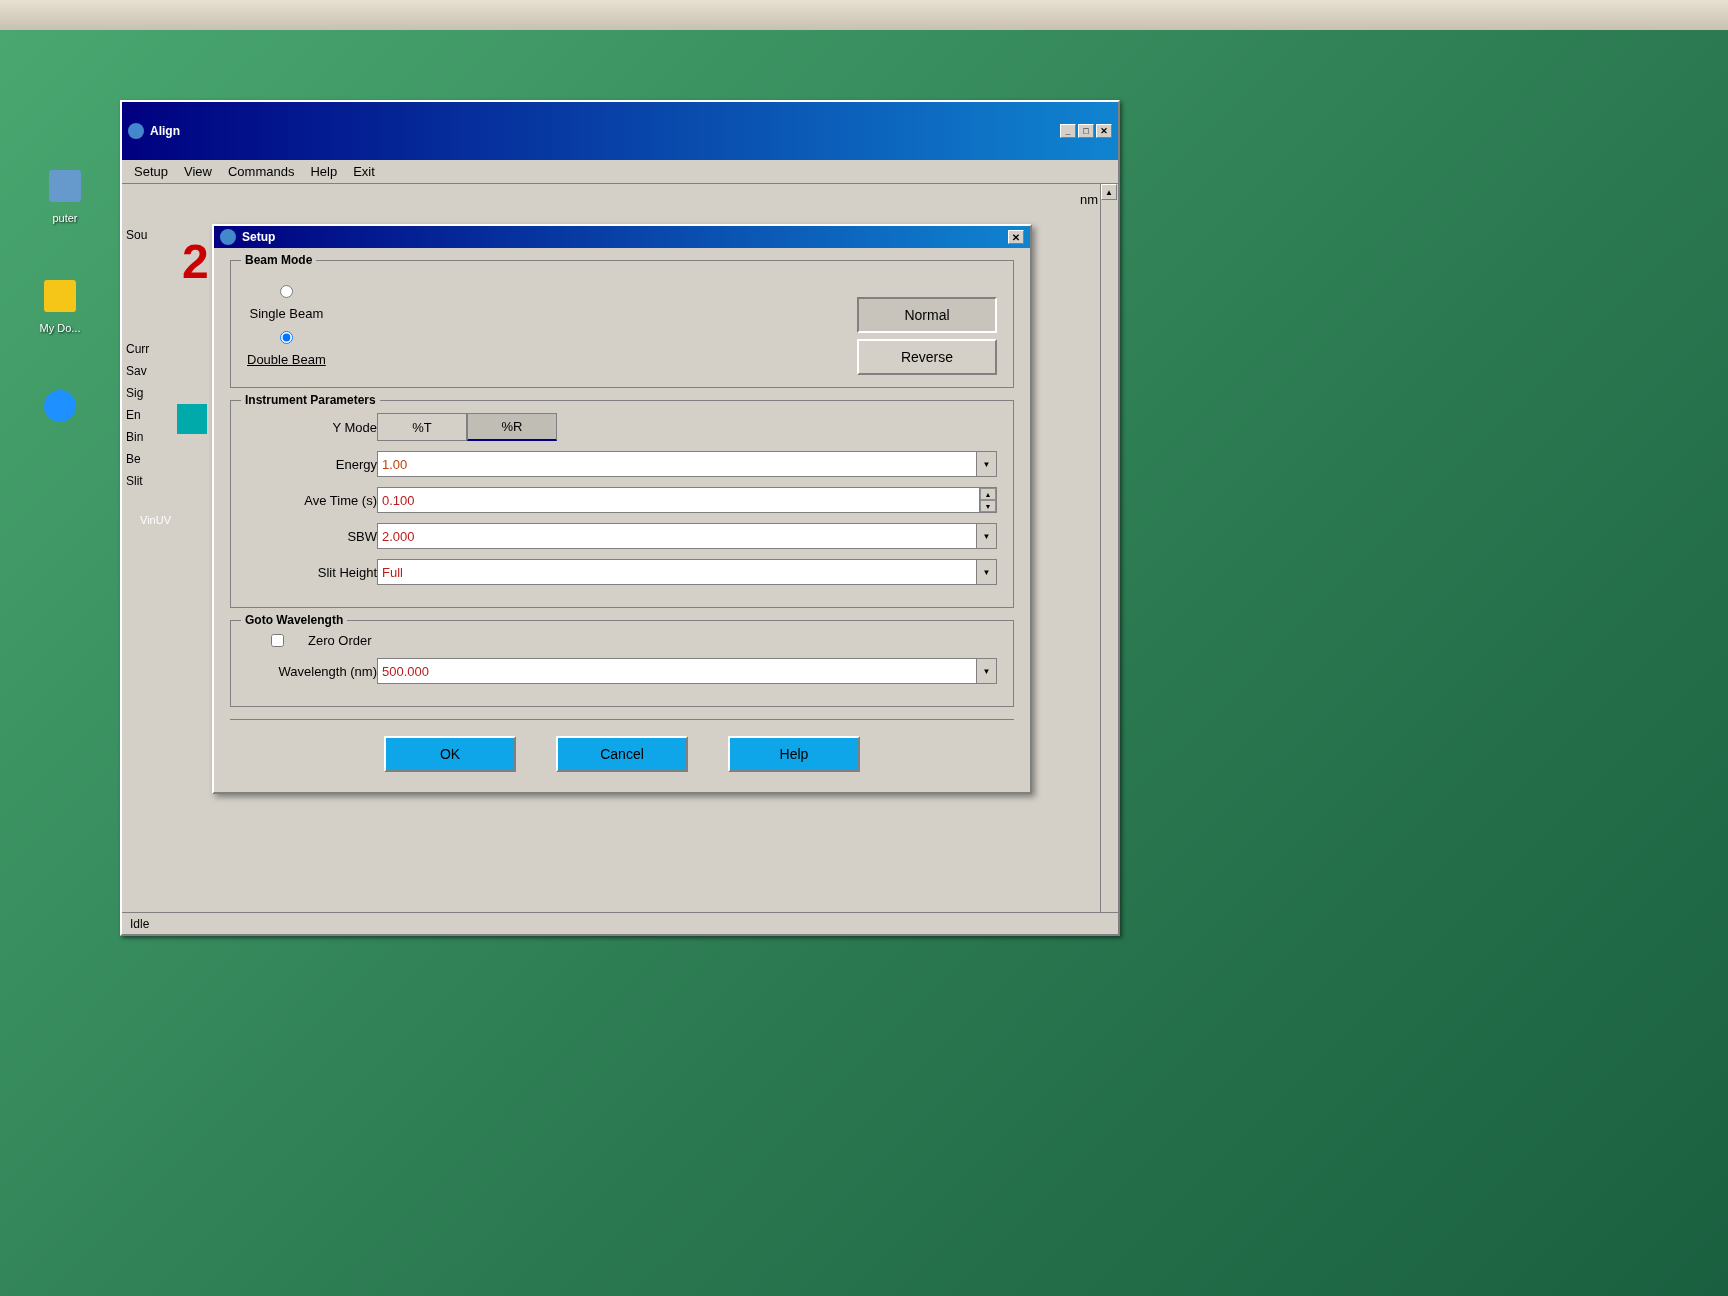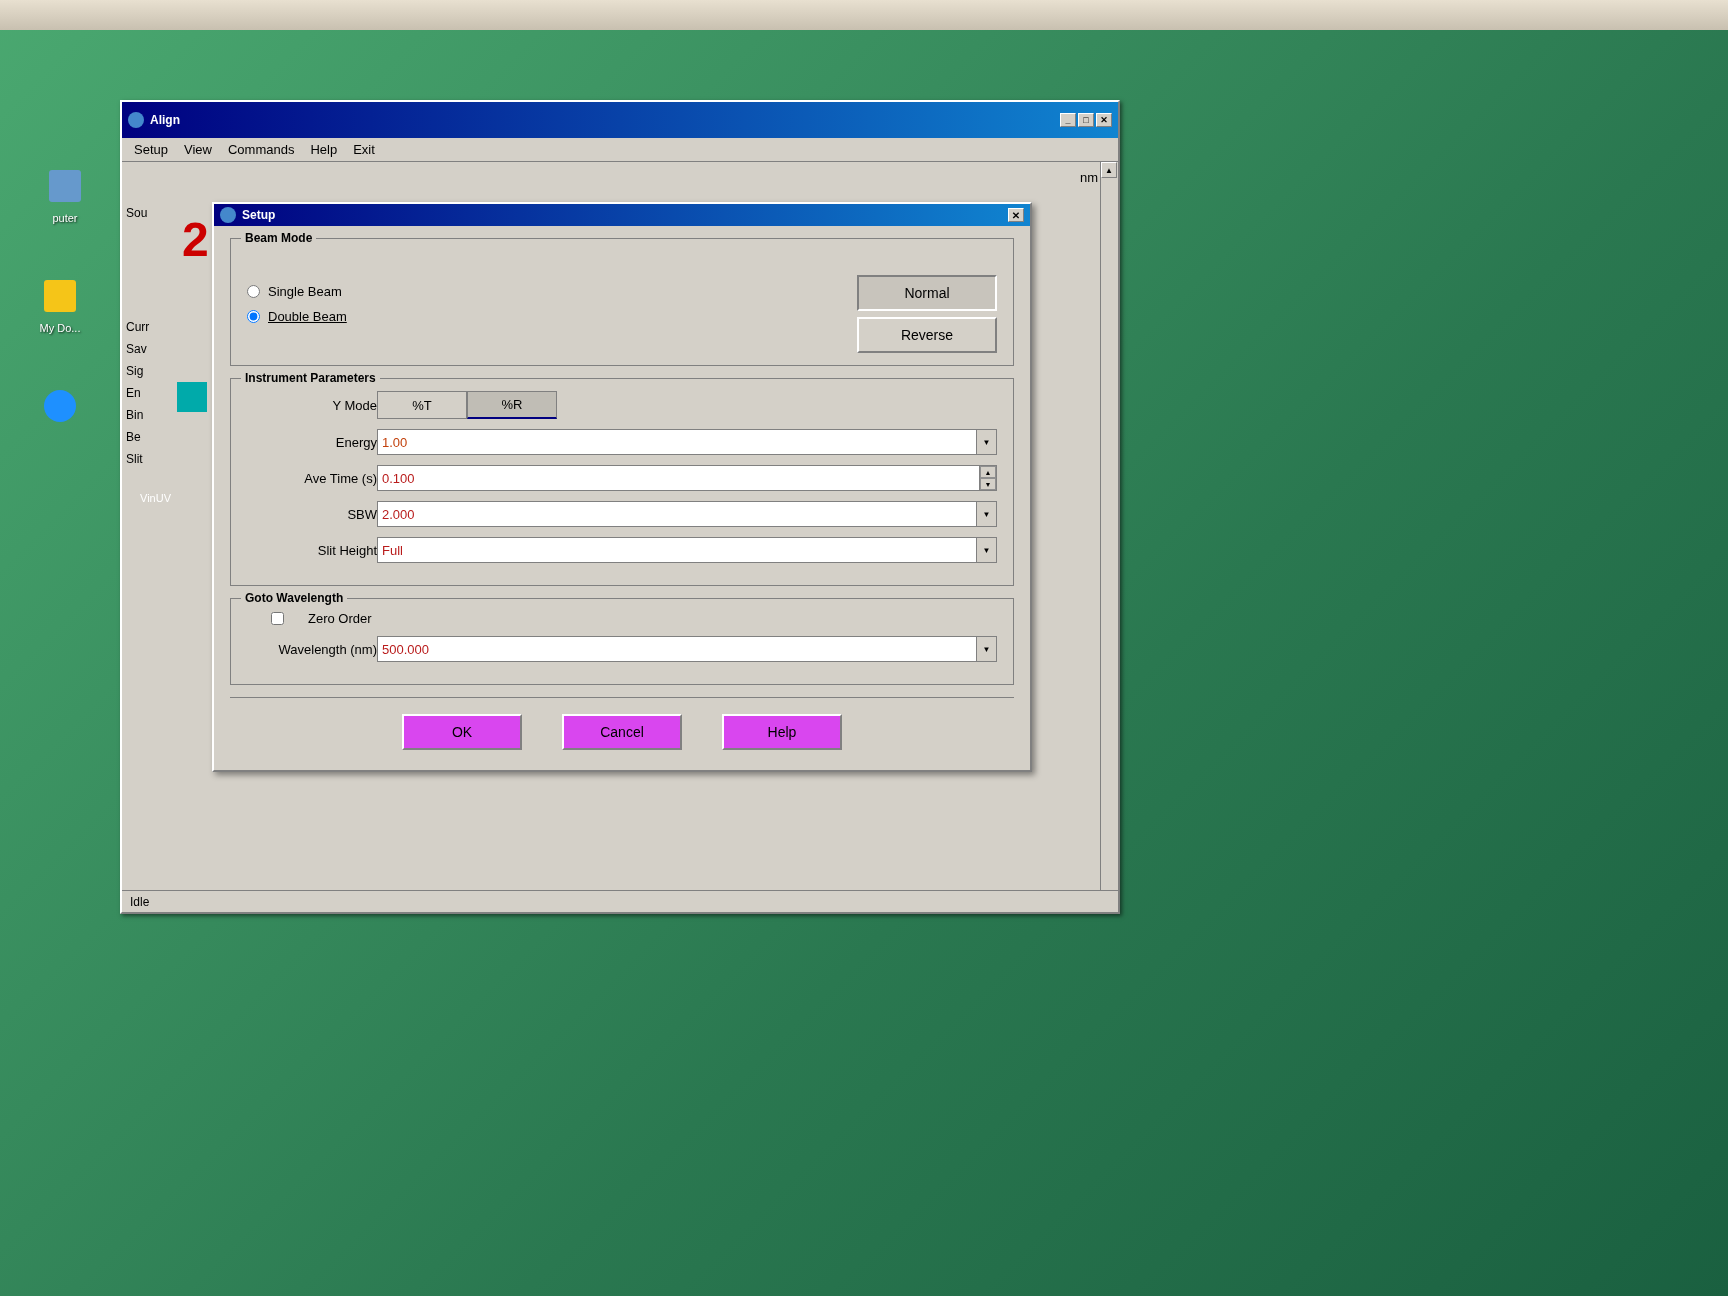--- a/index.html
+++ b/index.html
@@ -50,21 +50,21 @@
       background: #d4d0c8;
       border: 2px solid #808080;
       border-top-color: #ffffff;
       border-left-color: #ffffff;
       box-shadow: 2px 2px 4px rgba(0,0,0,0.5);
     }
 
     .align-titlebar {
       background: linear-gradient(to right, #000080, #1084d0);
       color: white;
-      padding: 10px 6px;
+      padding: 21px 6px;
       display: flex;
       align-items: center;
       justify-content: space-between;
       font-size: 12px;
       font-weight: bold;
     }
 
     .align-titlebar-left {
       display: flex;
       align-items: center;
@@ -205,20 +205,21 @@
       display: flex;
       flex-direction: column;
       gap: 10px;
     }
 
     .radio-item {
       display: flex;
       align-items: center;
       gap: 8px;
       font-size: 13px;
+      flex-direction: column;
     }
 
     .radio-input {
       width: 13px;
       height: 13px;
       cursor: pointer;
     }
 
     .radio-label {
       font-size: 13px;
@@ -367,23 +368,23 @@
     .dialog-buttons {
       display: flex;
       justify-content: center;
       gap: 40px;
       padding: 16px 0 8px 0;
       border-top: 1px solid #808080;
       margin-top: 8px;
     }
 
     .dialog-btn {
-      width: 120px;
+      width: 132px;
       height: 36px;
-      background: #d946ef;
+      background: #0ea5e9;
       border: 2px solid #808080;
       border-top-color: #ffffff;
       border-left-color: #ffffff;
       font-size: 14px;
       cursor: pointer;
       display: flex;
       align-items: center;
       justify-content: center;
     }
 

